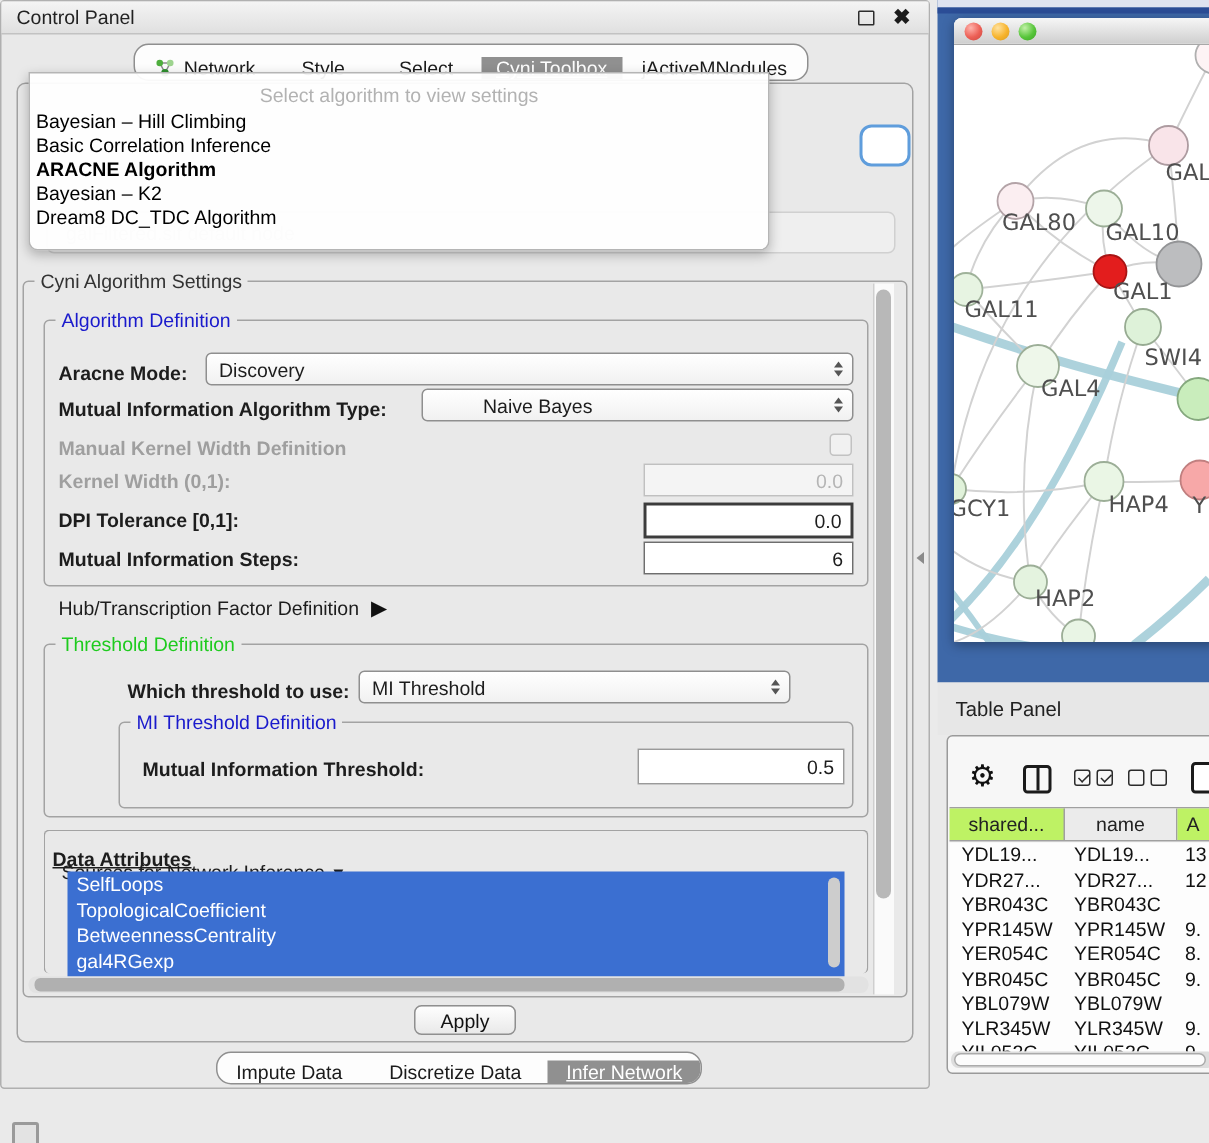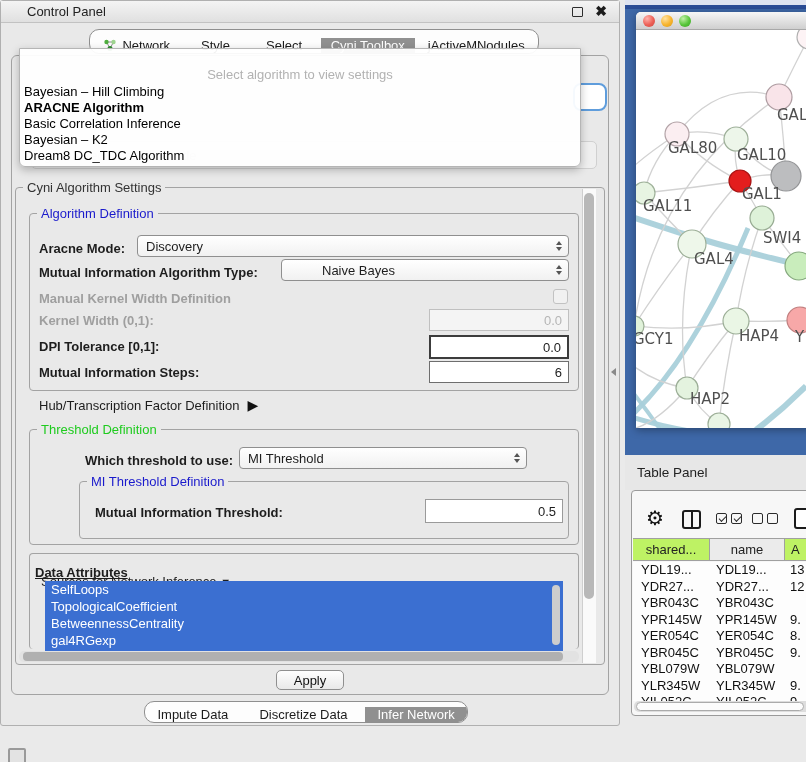--- a/index.html
+++ b/index.html
@@ -6,31 +6,31 @@
   html,body { width:806px; height:762px; }
   body { font-family:"Liberation Sans", sans-serif; font-size:13px; color:#1d1d1d; background:#eaeaea; }
   #app { position:relative; width:806px; height:762px; overflow:hidden; background:#eaeaea; }
   .abs { position:absolute; }
 
   
   .cp-win { left:0; top:8; width:620px; height:726px; background:#e9e9e9;
             border:1px solid #b0b0b0; border-radius:3px; }
   .cp-titlebar { left:0; top:0; width:100%; height:22px;
                  background:linear-gradient(#f4f4f4,#e0e0e0); border-bottom:1px solid #c2c2c2;
-                 display:flex; align-items:center; padding-left:26px; color:#222; }
+                 display:flex; align-items:center; padding-left:10px; color:#222; }
   .float-box { position:absolute; right:36px; top:6px; width:11px; height:10px;
                border:1.5px solid #2d2d2d; border-radius:1px; background:transparent; }
   .close-x { position:absolute; right:12px; top:2px; font-weight:bold; font-size:14px; color:#1b1b1b; }
 
   
   .pill { background:#fdfdfd; border:1px solid #8f8f8f; border-radius:10px;
           display:flex; overflow:hidden; align-items:flex-end; }
   .pill .tab { display:flex; align-items:center; justify-content:center; gap:5px;
                color:#1b1b1b; white-space:nowrap; }
-  .pill .tab.active { background:#909090; color:#fff; }
+  .pill .tab.active { background:#909090; color:#fff;text-decoration:underline; }
   .pill .vsep { width:1px; background:#bdbdbd; margin:4px 0; }
 
   
   .groupbox { border:1px solid #a3a3a3; border-radius:4px; }
   .legend { position:absolute; background:#e9e9e9; padding:0 4px; line-height:14px; }
   .legend.blue  { color:#1a1acc; }
   .legend.green { color:#1ecb1e; }
   .blbl { font-weight:bold; color:#1d1d1d; }
   .glbl { font-weight:bold; color:#9f9f9f; }
 
@@ -56,23 +56,23 @@
   .vtrack { position:absolute; background:#fafafa; border-left:1px solid #cfcfcf; }
   .vthumb { position:absolute; background:#b8b8b8; border-radius:5px; }
   .htrack { position:absolute; background:#e2e2e2; border-radius:5px; }
   .hthumb { position:absolute; background:#b0b0b0; border-radius:4px; }
 
   .apply-btn { position:absolute; background:linear-gradient(#fefefe,#e9e9e9);
                border:1px solid #8f8f8f; border-radius:5px;
                display:flex; align-items:center; justify-content:center; color:#111; }
 
   
-  .dropdown { left:18px; top:47px; width:562px; height:119px; z-index:40;
+  .dropdown { left:18px; top:47px; width:494px; height:119px; z-index:40;
               background:rgba(255,255,255,0.94); border:1px solid #b5b5b5;
-              border-radius:0 0 6px 6px; box-shadow:0 3px 8px rgba(0,0,0,0.25); padding-top:17px; }
+              border-radius:0 0 6px 6px; box-shadow:0 3px 8px rgba(0,0,0,0.25); padding-top:6px; }
   .dropdown .prompt { text-align:center; color:#b2b2b2; line-height:18px; }
   .dropdown .item { line-height:16px; padding-left:4px; color:#000; }
   .dropdown .item.bold { font-weight:bold; }
 
   .ghost-field { left:30px; top:140px; width:566px; height:28px; z-index:2;
                  border:1px solid #d0d0d0; border-radius:5px; background:#efefef;
                  color:#c4c4c4; display:flex; align-items:center; padding-left:12px; }
   .ghost-combo { left:572px; top:82px; width:34px; height:28px; z-index:1;
                  background:#fff; border:2px solid #5f9ddc; border-radius:8px; }
 
@@ -268,22 +268,22 @@
         <span>Discretize Data</span>
       </div>
       <div class="tab active" style="width:102px;">
         <span>Infer Network</span>
       </div>
     </div>
 
     <div class="abs dropdown">
       <div class="prompt">Select algorithm to view settings</div>
       <div class="item">Bayesian – Hill Climbing</div>
+      <div class="item">Basic Correlation Inference</div>
       <div class="item bold">ARACNE Algorithm</div>
-      <div class="item">Basic Correlation Inference</div>
       <div class="item">Bayesian – K2</div>
       <div class="item">Dream8 DC_TDC Algorithm</div>
     </div>
   </div>
 
   <div class="abs splitter-grip"></div>
 
   <div class="abs net-desktop"></div>
   <div class="abs strip1"></div>
   <div class="abs strip2"></div>

